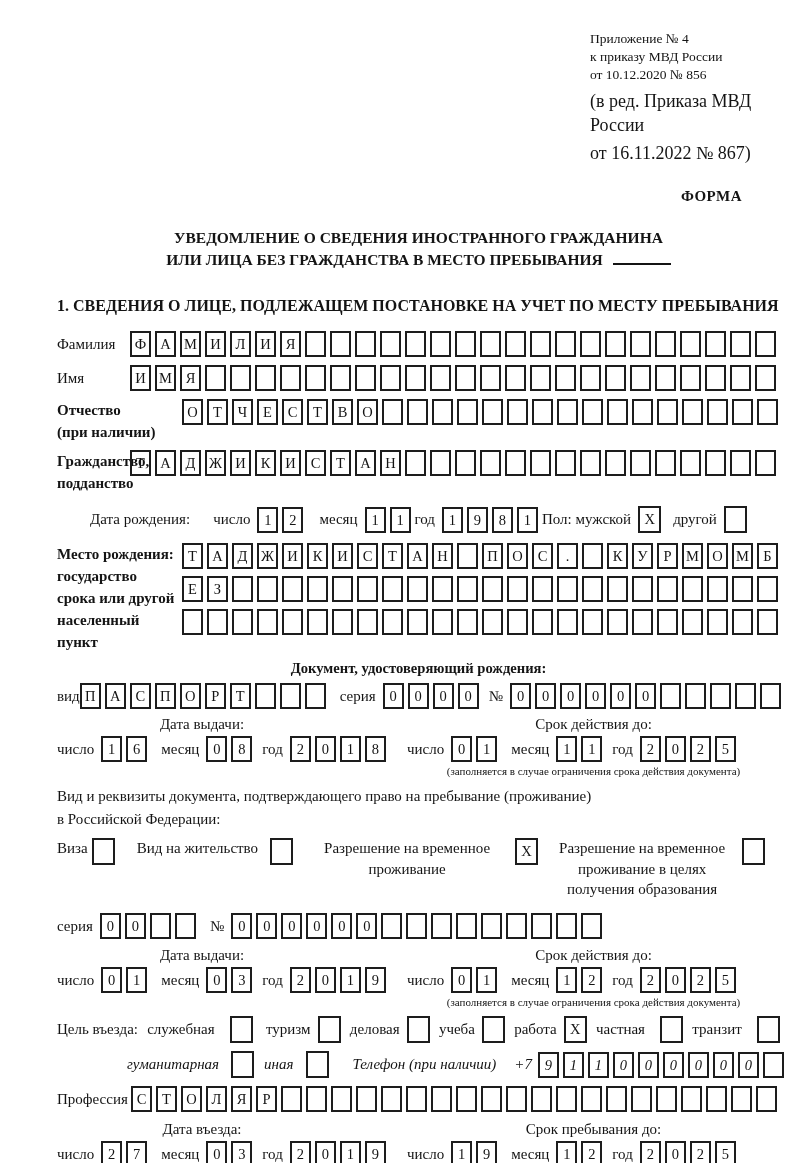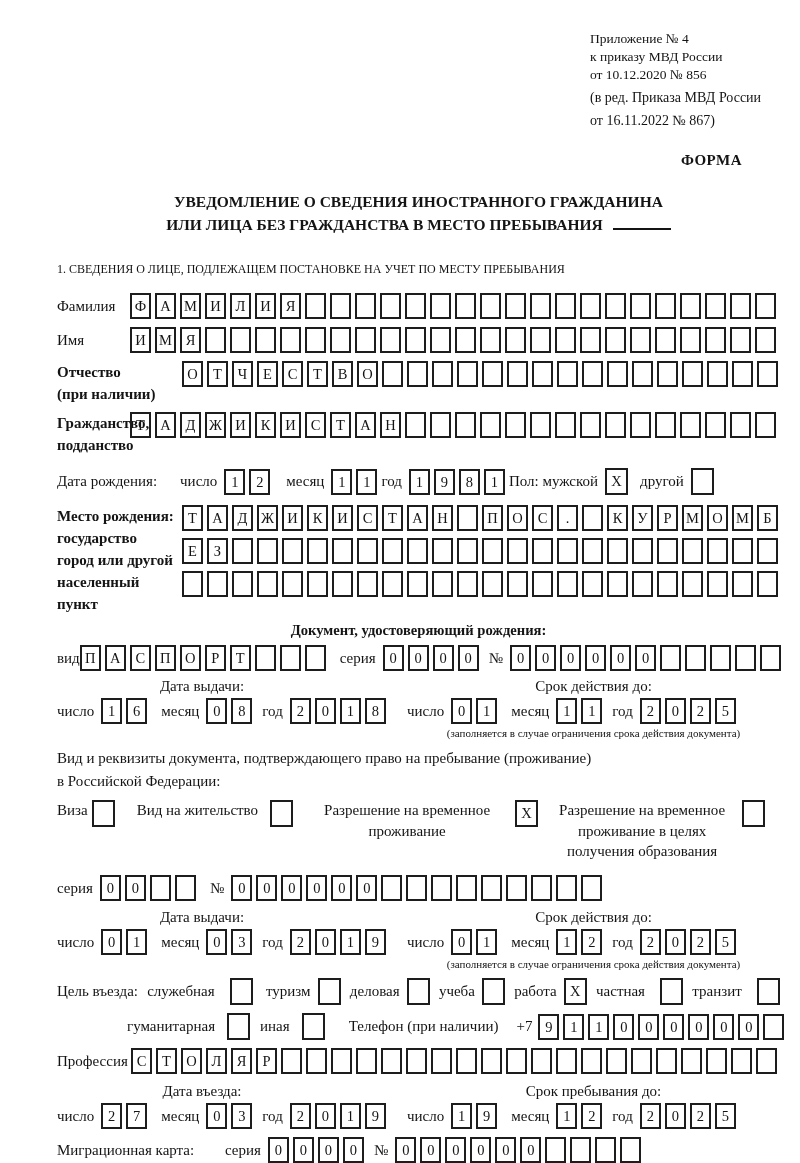--- a/index.html
+++ b/index.html
@@ -1,27 +1,27 @@
 <!DOCTYPE html>
 <html lang="ru"><head>
 <meta charset="utf-8">
 <style>
   html,body{margin:0;padding:0;background:#fff;color:#141414;}
   body{font-family:"Liberation Serif","DejaVu Serif",serif;}
   .page{width:800px;min-height:1163px;box-sizing:border-box;padding:30px 20px 24px 57px;position:relative;}
 
   
   .ref{margin-left:auto;width:190px;font-size:13.5px;line-height:1.35;}
-  .ref .red{font-size:14px;margin-top:4px;}
+  .ref .red{font-size:18px;margin-top:4px;}
   .forma{font-weight:bold;font-size:15px;text-align:right;margin:22px 38px 0 0;letter-spacing:.5px;}
 
   
   .title{text-align:center;font-weight:bold;font-size:15.5px;margin-top:22px;line-height:1.45;}
   .uline{display:inline-block;width:58px;border-bottom:2px solid #141414;margin-left:10px;vertical-align:baseline;height:14px;}
-  .sect{font-weight:normal;font-size:12px;margin-top:26px;margin-bottom:16px;}
+  .sect{font-weight:bold;font-size:16px;margin-top:26px;margin-bottom:16px;}
 
   
   .row{display:flex;align-items:flex-start;margin-bottom:7px;}
   .lbl{font-size:15px;line-height:27px;flex:none;}
   .lbl.sm{line-height:22px;font-weight:bold;}
   .w73{width:73px;} .w125{width:125px;} .w55{width:55px;font-family:Liberation Serif, serif;}
   .boxes{white-space:nowrap;flex:none;}
   .cell{display:inline-block;width:17px;height:22px;border:2px solid #1d1d1d;margin-right:4px;
         text-align:center;font-size:14.5px;line-height:22px;vertical-align:middle;}
   .cb{display:inline-block;width:19px;height:23px;border:2px solid #1d1d1d;text-align:center;
@@ -90,39 +90,39 @@
   </div>
 
   <div class="row">
     <div class="lbl sm w73">
       <div>Гражданство,</div>
       <div>подданство</div>
     </div>
     <div class="boxes"><span class="cell">Т</span><span class="cell">А</span><span class="cell">Д</span><span class="cell">Ж</span><span class="cell">И</span><span class="cell">К</span><span class="cell">И</span><span class="cell">С</span><span class="cell">Т</span><span class="cell">А</span><span class="cell">Н</span><span class="cell"></span><span class="cell"></span><span class="cell"></span><span class="cell"></span><span class="cell"></span><span class="cell"></span><span class="cell"></span><span class="cell"></span><span class="cell"></span><span class="cell"></span><span class="cell"></span><span class="cell"></span><span class="cell"></span><span class="cell"></span><span class="cell"></span></div>
   </div>
 
-  <div class="row dline" style="margin-top:12px;">
+  <div class="row dline" style="margin-top:12px;justify-content:center;">
     <span class="dl">Дата рождения:</span>
     <span class="dl gap">число</span>
     <span class="boxes"><span class="cell">1</span><span class="cell">2</span></span>
     <span class="dl ml12">месяц</span>
     <span class="boxes"><span class="cell">1</span><span class="cell">1</span></span>
     <span class="dl">год</span>
     <span class="boxes"><span class="cell">1</span><span class="cell">9</span><span class="cell">8</span><span class="cell">1</span></span>
     <span class="dl">Пол: мужской</span>
     <span class="cb">X</span>
     <span class="dl ml12">другой</span>
     <span class="cb"></span>
   </div>
 
   <div class="row" style="margin-top:10px;">
     <div class="lbl sm w125">
       <div>Место рождения:</div>
       <div>государство</div>
-      <div>город или другой</div>
+      <div>срока или другой</div>
       <div>населенный пункт</div>
     </div>
     <div class="stack">
       <div class="boxes"><span class="cell">Т</span><span class="cell">А</span><span class="cell">Д</span><span class="cell">Ж</span><span class="cell">И</span><span class="cell">К</span><span class="cell">И</span><span class="cell">С</span><span class="cell">Т</span><span class="cell">А</span><span class="cell">Н</span><span class="cell"></span><span class="cell">П</span><span class="cell">О</span><span class="cell">С</span><span class="cell">.</span><span class="cell"></span><span class="cell">К</span><span class="cell">У</span><span class="cell">Р</span><span class="cell">М</span><span class="cell">О</span><span class="cell">М</span><span class="cell">Б</span></div>
       <div class="boxes"><span class="cell">Е</span><span class="cell">З</span><span class="cell"></span><span class="cell"></span><span class="cell"></span><span class="cell"></span><span class="cell"></span><span class="cell"></span><span class="cell"></span><span class="cell"></span><span class="cell"></span><span class="cell"></span><span class="cell"></span><span class="cell"></span><span class="cell"></span><span class="cell"></span><span class="cell"></span><span class="cell"></span><span class="cell"></span><span class="cell"></span><span class="cell"></span><span class="cell"></span><span class="cell"></span><span class="cell"></span></div>
       <div class="boxes"><span class="cell"></span><span class="cell"></span><span class="cell"></span><span class="cell"></span><span class="cell"></span><span class="cell"></span><span class="cell"></span><span class="cell"></span><span class="cell"></span><span class="cell"></span><span class="cell"></span><span class="cell"></span><span class="cell"></span><span class="cell"></span><span class="cell"></span><span class="cell"></span><span class="cell"></span><span class="cell"></span><span class="cell"></span><span class="cell"></span><span class="cell"></span><span class="cell"></span><span class="cell"></span><span class="cell"></span></div>
     </div>
   </div>
 
   <div style="text-align:center;font-weight:bold;font-size:14.6px;margin:2px 0 6px 0;">Документ, удостоверяющий рождения:</div>
@@ -228,21 +228,21 @@
     <span class="plbl">учеба</span>
     <span class="cb ml4 mr6"></span>
     <span class="plbl">работа</span>
     <span class="cb ml4 mr6">X</span>
     <span class="plbl">частная</span>
     <span class="cb ml12 mr6"></span>
     <span class="plbl">транзит</span>
     <span class="cb ml12"></span>
   </div>
 
-  <div class="purpose" style="margin-left:70px;">
+  <div class="purpose" style="margin-left:70px;font-style:italic;">
     <span class="plbl">гуманитарная</span>
     <span class="cb ml12 mr10"></span>
     <span class="plbl">иная</span>
     <span class="cb ml12" style="margin-right:24px;"></span>
     <span class="plbl" style="margin-right:18px;">Телефон (при наличии)</span>
     <span class="plbl mr6">+7</span>
     <span class="boxes"><span class="cell">9</span><span class="cell">1</span><span class="cell">1</span><span class="cell">0</span><span class="cell">0</span><span class="cell">0</span><span class="cell">0</span><span class="cell">0</span><span class="cell">0</span><span class="cell"></span></span>
   </div>
 
   <div class="row" style="margin-top:4px;">

